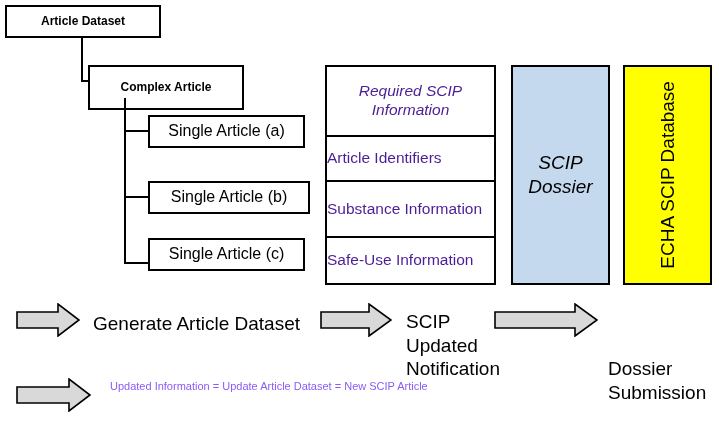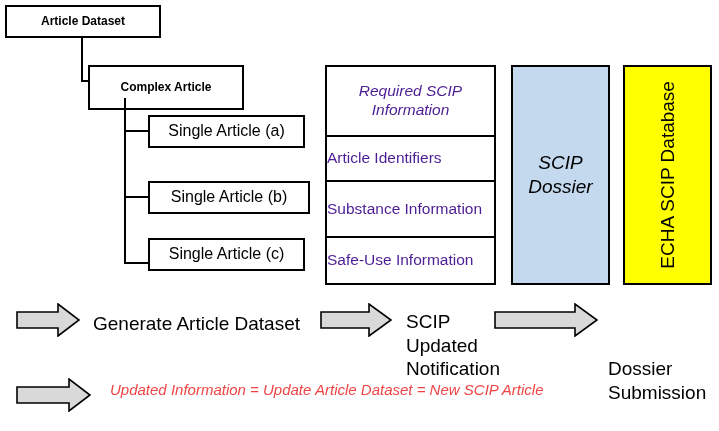--- a/index.html
+++ b/index.html
@@ -116,25 +116,24 @@
   }
   .arrow-label {
     position: absolute;
     font-size: 19px;
     color: #000000;
     line-height: 1.24;
     white-space: pre-line;
   }
   .footer-label {
     position: absolute;
-    font-size: 15px;
-    color: #ef4444;
+    font-size: 11px;
+    color: #8b5cf6;
     line-height: 1.45;
     white-space: pre-line;
-    font-style: italic;
   }
 </style>
 </head>
 <body>
 
 <div id="canvas">
 
   <div class="box box-bold" id="article-dataset-box" style="left:5px; top:5px; width:156px; height:33px;">
     <span>Article Dataset</span>
   </div>

